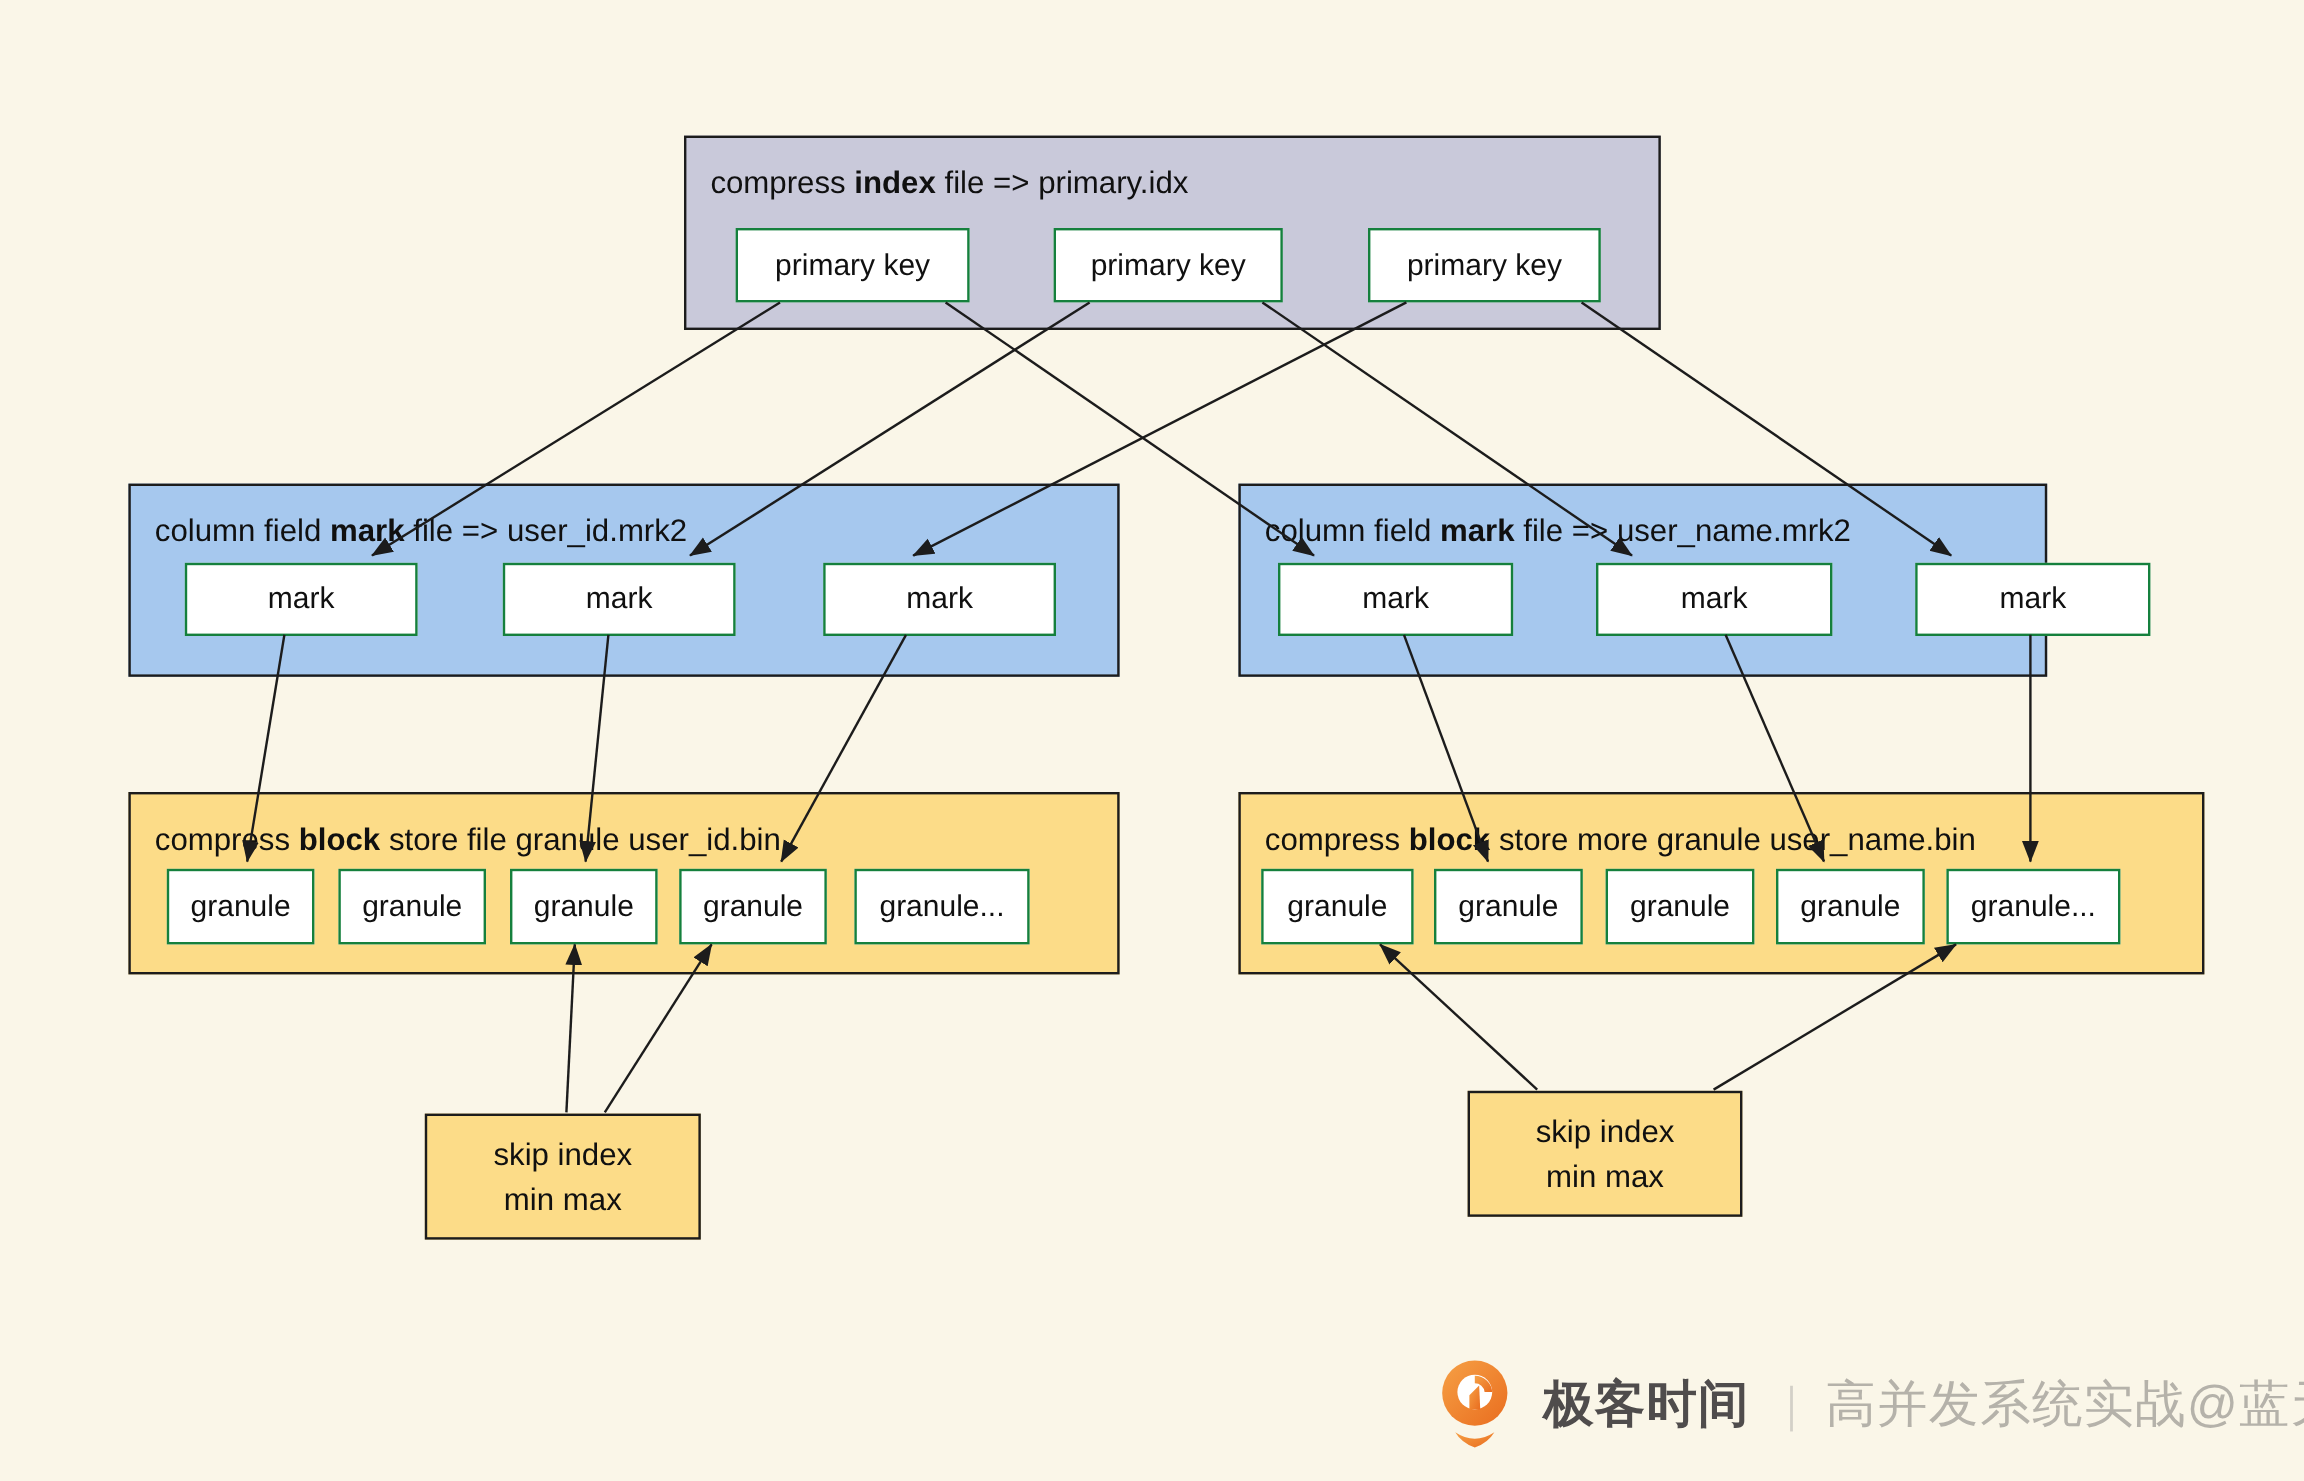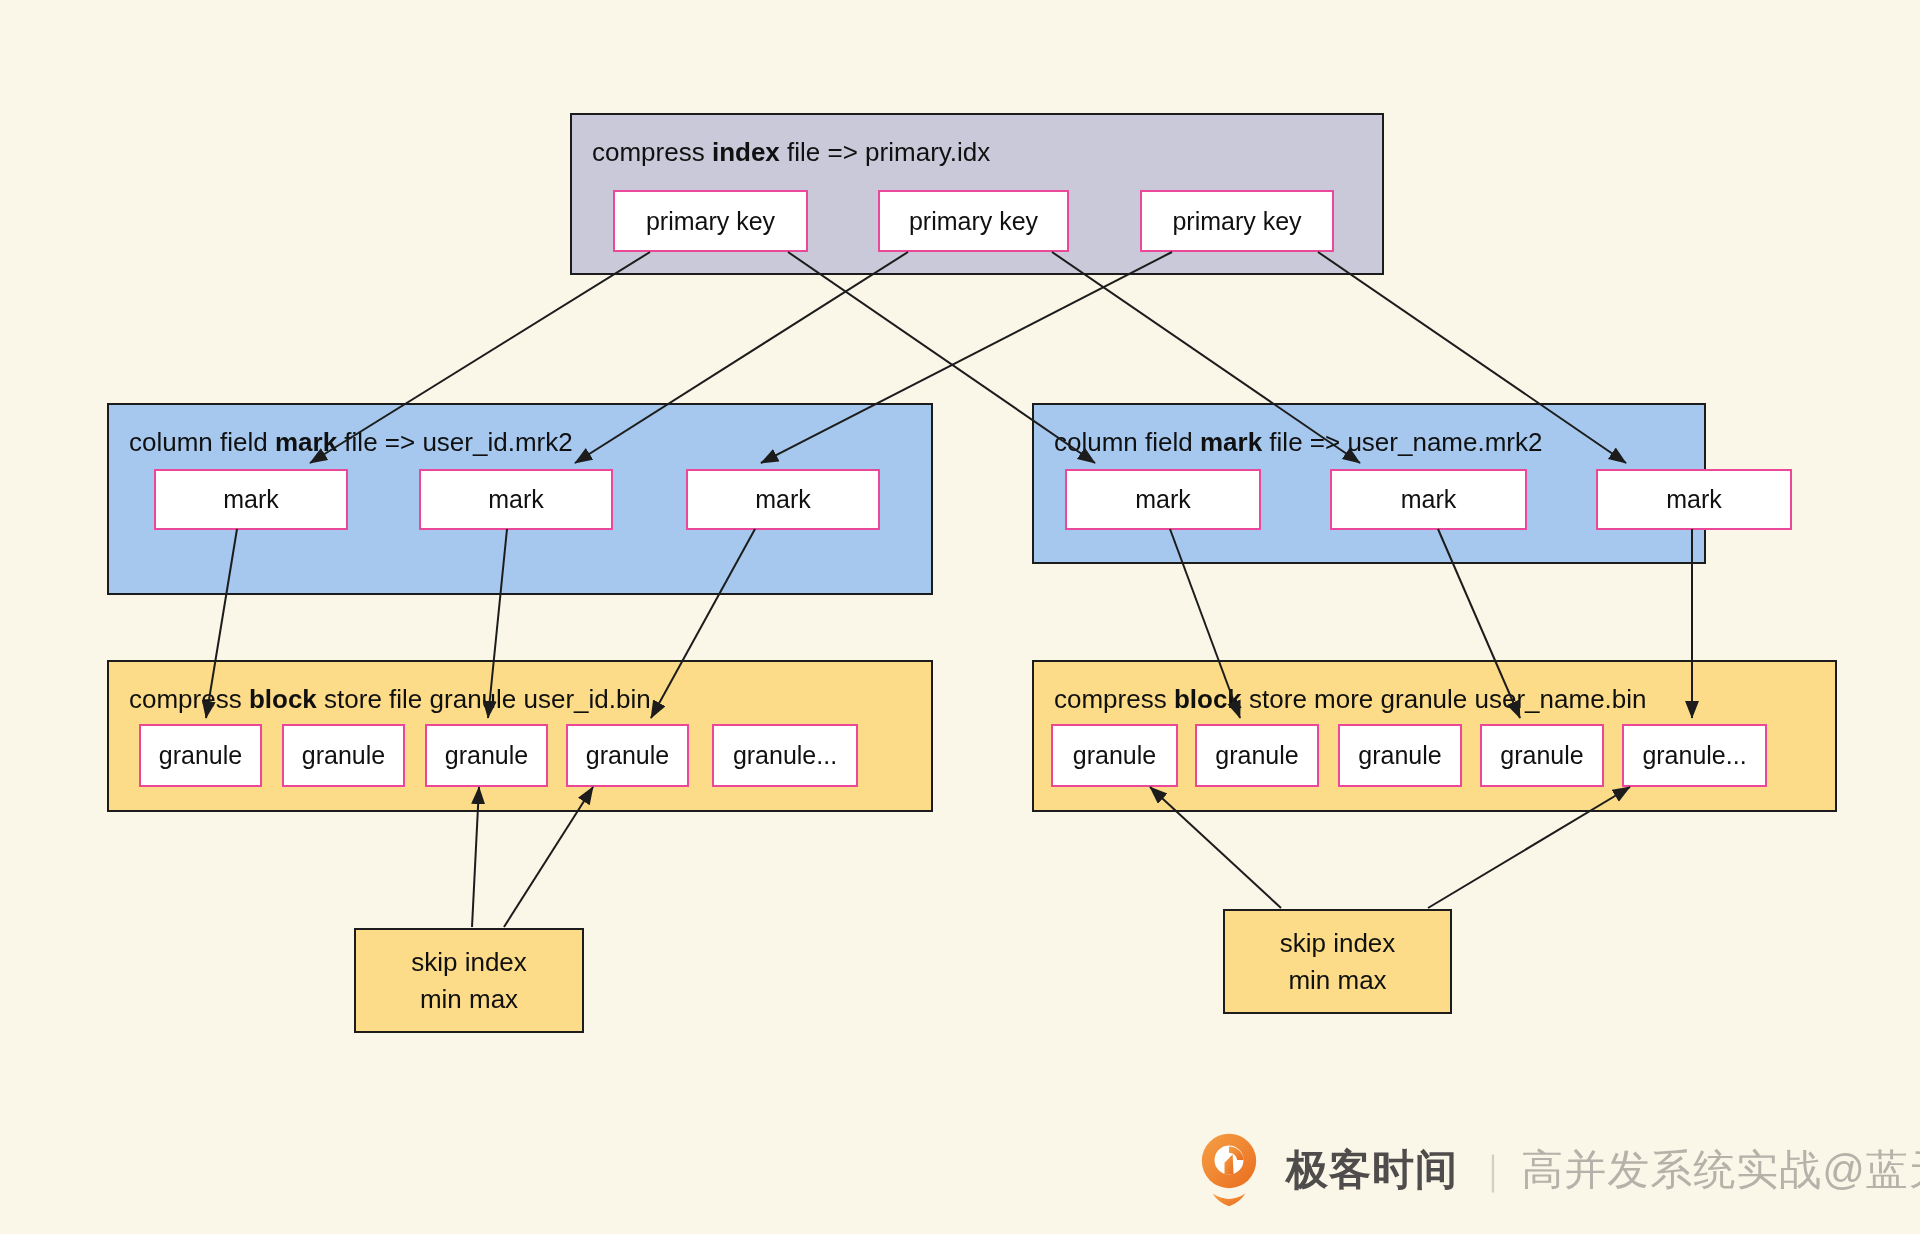--- a/index.html
+++ b/index.html
@@ -7,21 +7,21 @@
     position:relative;width:1920px;height:1234px;background:#faf6e8;
     font-family:"Liberation Sans","DejaVu Sans",sans-serif;color:#101010;overflow:hidden;
   }
   .box{position:absolute;border:2px solid #1c1c1c;box-sizing:border-box;}
   .purple{background:#c9c9da;}
   .blue{background:#a6c8ee;}
   .yellow{background:#fcdc88;}
   .box-label{position:absolute;left:20px;top:22px;font-size:26px;white-space:nowrap;}
   .box-label b{font-weight:700;}
   .node{
-    position:absolute;background:#ffffff;border:2px solid #ec4899;box-sizing:border-box;
+    position:absolute;background:#ffffff;border:2px solid #15803d;box-sizing:border-box;
     display:flex;align-items:center;justify-content:center;font-size:25px;white-space:nowrap;text-align:right;
   }
   .skip{
     position:absolute;background:#fcdc88;border:2px solid #1c1c1c;box-sizing:border-box;
     display:flex;flex-direction:column;align-items:center;justify-content:center;
     font-size:26px;line-height:1.4;
   }
   svg.arrows{position:absolute;left:0;top:0;width:1920px;height:1234px;pointer-events:none;}
   .arrow{stroke:#1c1c1c;stroke-width:2;fill:none;}
   .watermark{
@@ -40,21 +40,21 @@
 
   <div class="box purple" style="left:570px;top:113px;width:814px;height:162px;">
     <div class="box-label">
       <span>compress </span><b>index</b><span> file =&gt; primary.idx</span>
     </div>
     <div class="node" style="left:41px;top:75px;width:195px;height:62px;">primary key</div>
     <div class="node" style="left:306px;top:75px;width:191px;height:62px;">primary key</div>
     <div class="node" style="left:568px;top:75px;width:194px;height:62px;">primary key</div>
   </div>
 
-  <div class="box blue" style="left:107px;top:403px;width:826px;height:192px;">
+  <div class="box blue" style="left:107px;top:403px;width:826px;height:161px;">
     <div class="box-label">
       <span>column field </span><b>mark</b><span> file =&gt; user_id.mrk2</span>
     </div>
     <div class="node" style="left:45px;top:64px;width:194px;height:61px;">mark</div>
     <div class="node" style="left:310px;top:64px;width:194px;height:61px;">mark</div>
     <div class="node" style="left:577px;top:64px;width:194px;height:61px;">mark</div>
   </div>
 
   <div class="box blue" style="left:1032px;top:403px;width:674px;height:161px;">
     <div class="box-label">

